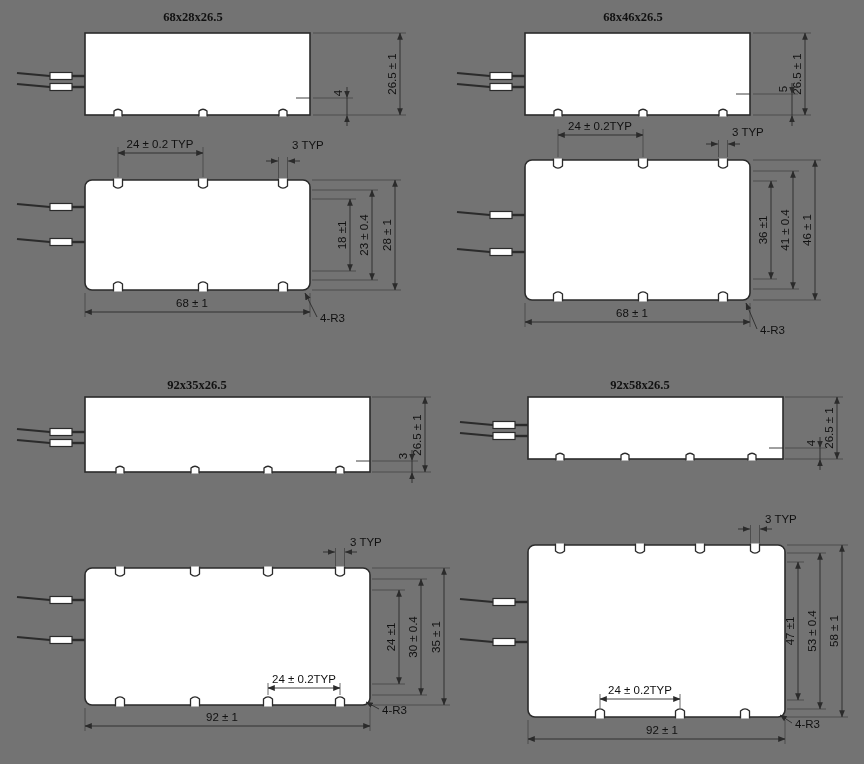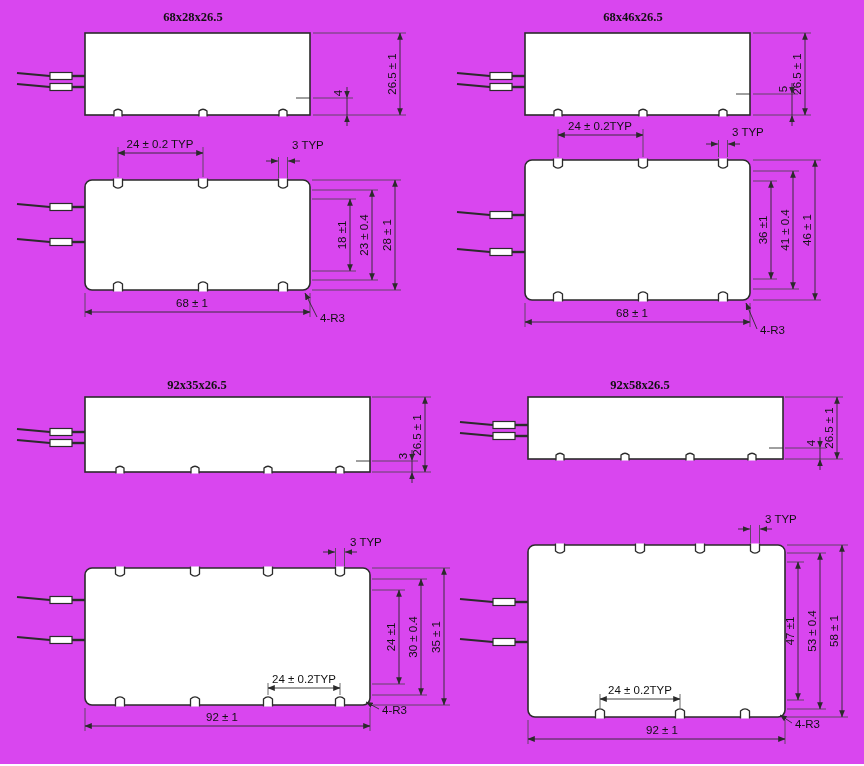--- a/index.html
+++ b/index.html
@@ -1,16 +1,16 @@
 <!DOCTYPE html>
 <html><head>
 <meta charset="utf-8">
 <style>
   html,body{margin:0;padding:0;background:#ffffff;}
-  .sheet{position:relative;width:864px;height:764px;background:#d946ef;overflow:hidden;}
+  .sheet{position:relative;width:864px;height:764px;background:#737373;overflow:hidden;}
   svg{display:block;}
   .body{fill:#ffffff;stroke:#2b2b2b;stroke-width:1.6;}
   .notch{fill:#ffffff;stroke:#2b2b2b;stroke-width:1.3;}
   .wire{stroke:#2b2b2b;stroke-width:2.4;fill:none;}
   .wire-thin{stroke:#2b2b2b;stroke-width:2;fill:none;}
   .ferrule{fill:#ffffff;stroke:#2b2b2b;stroke-width:1.2;}
   .ext{stroke:#444;stroke-width:0.8;fill:none;}
   .dim{stroke:#2b2b2b;stroke-width:0.9;fill:none;}
   .thin{stroke:#2b2b2b;stroke-width:0.9;fill:none;}
   .dim-t{font:11.5px "Liberation Sans", sans-serif;fill:#111;}

